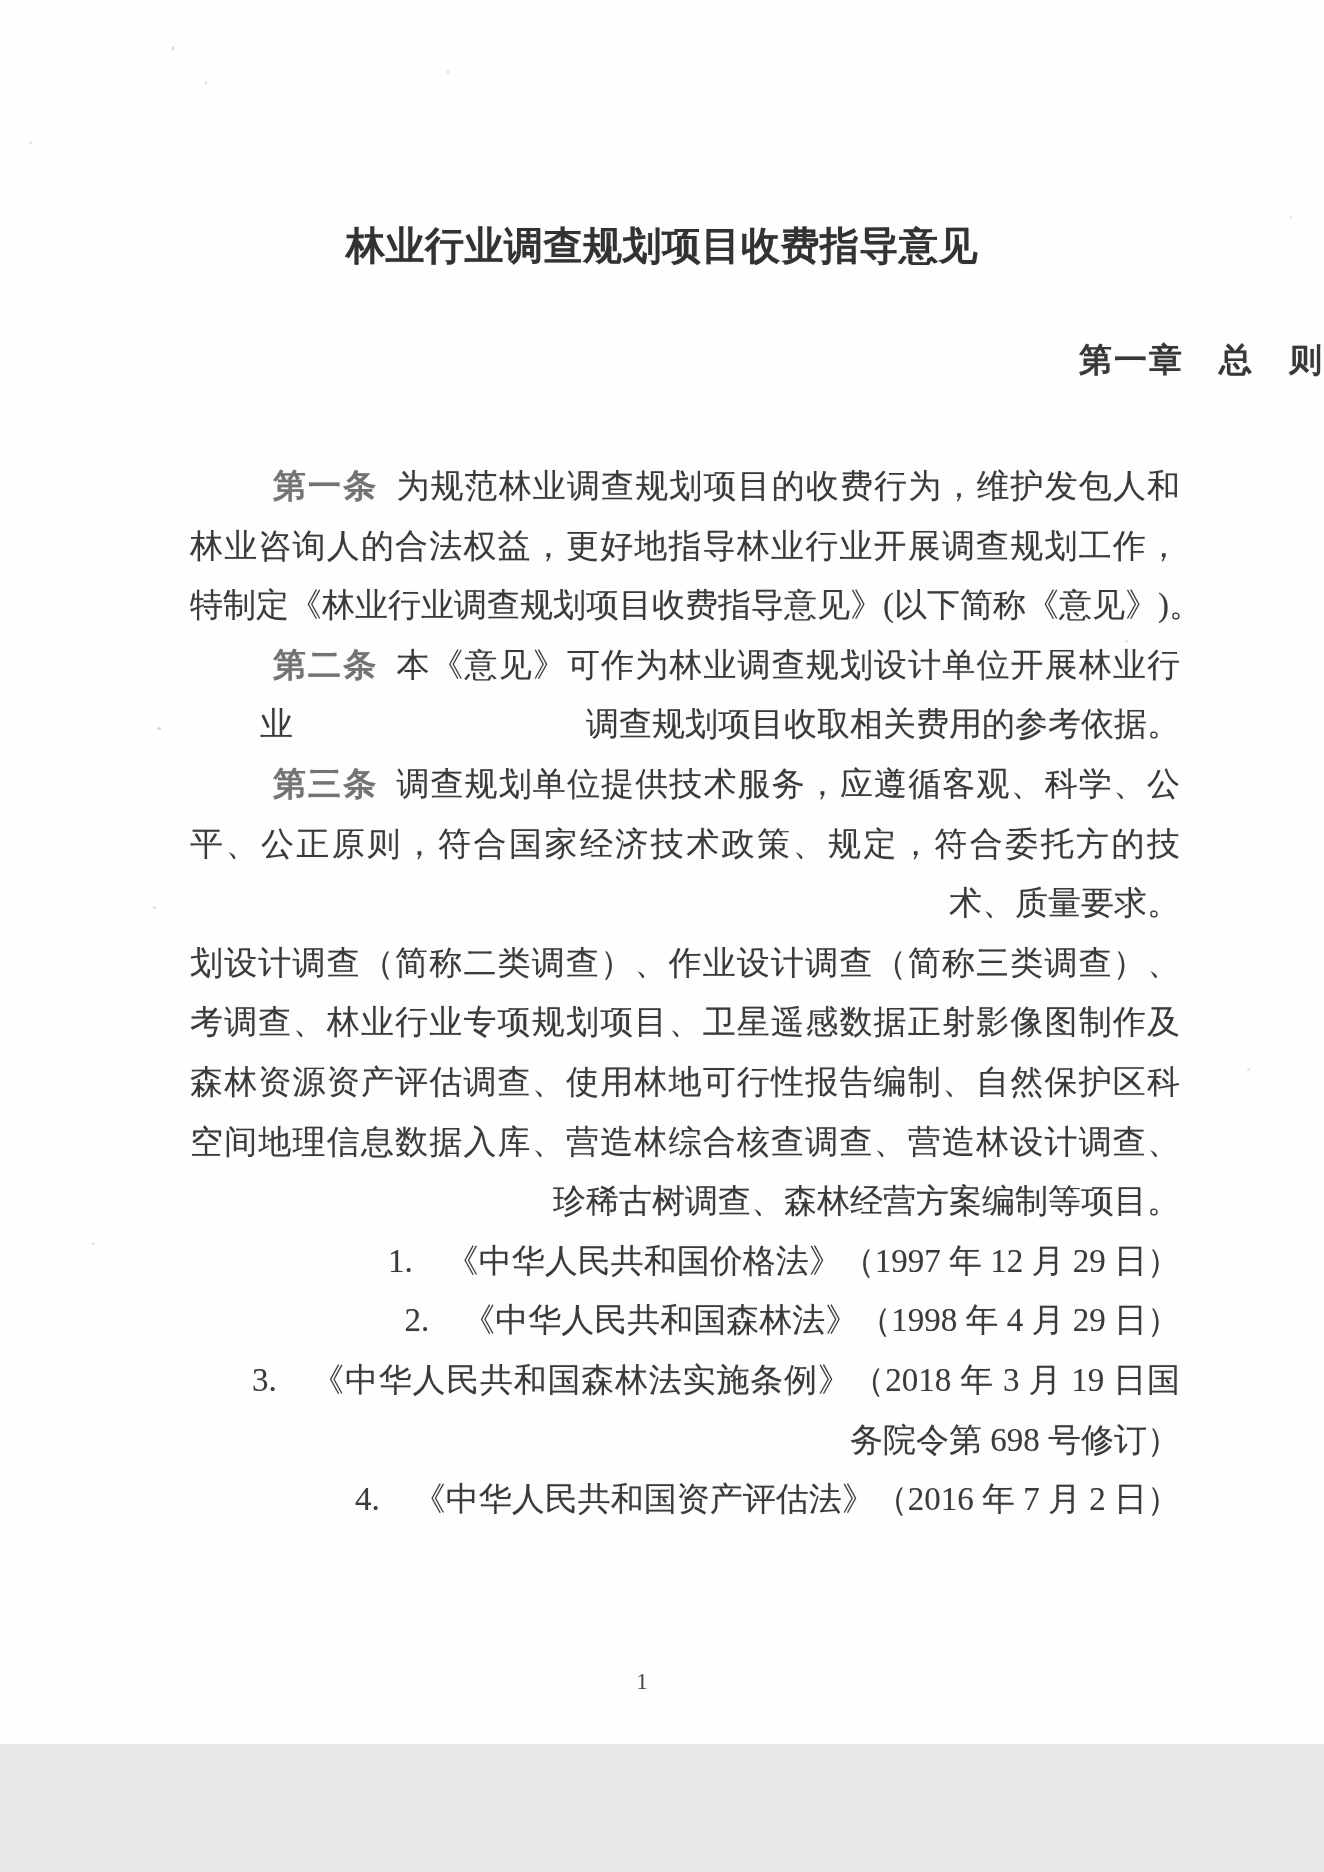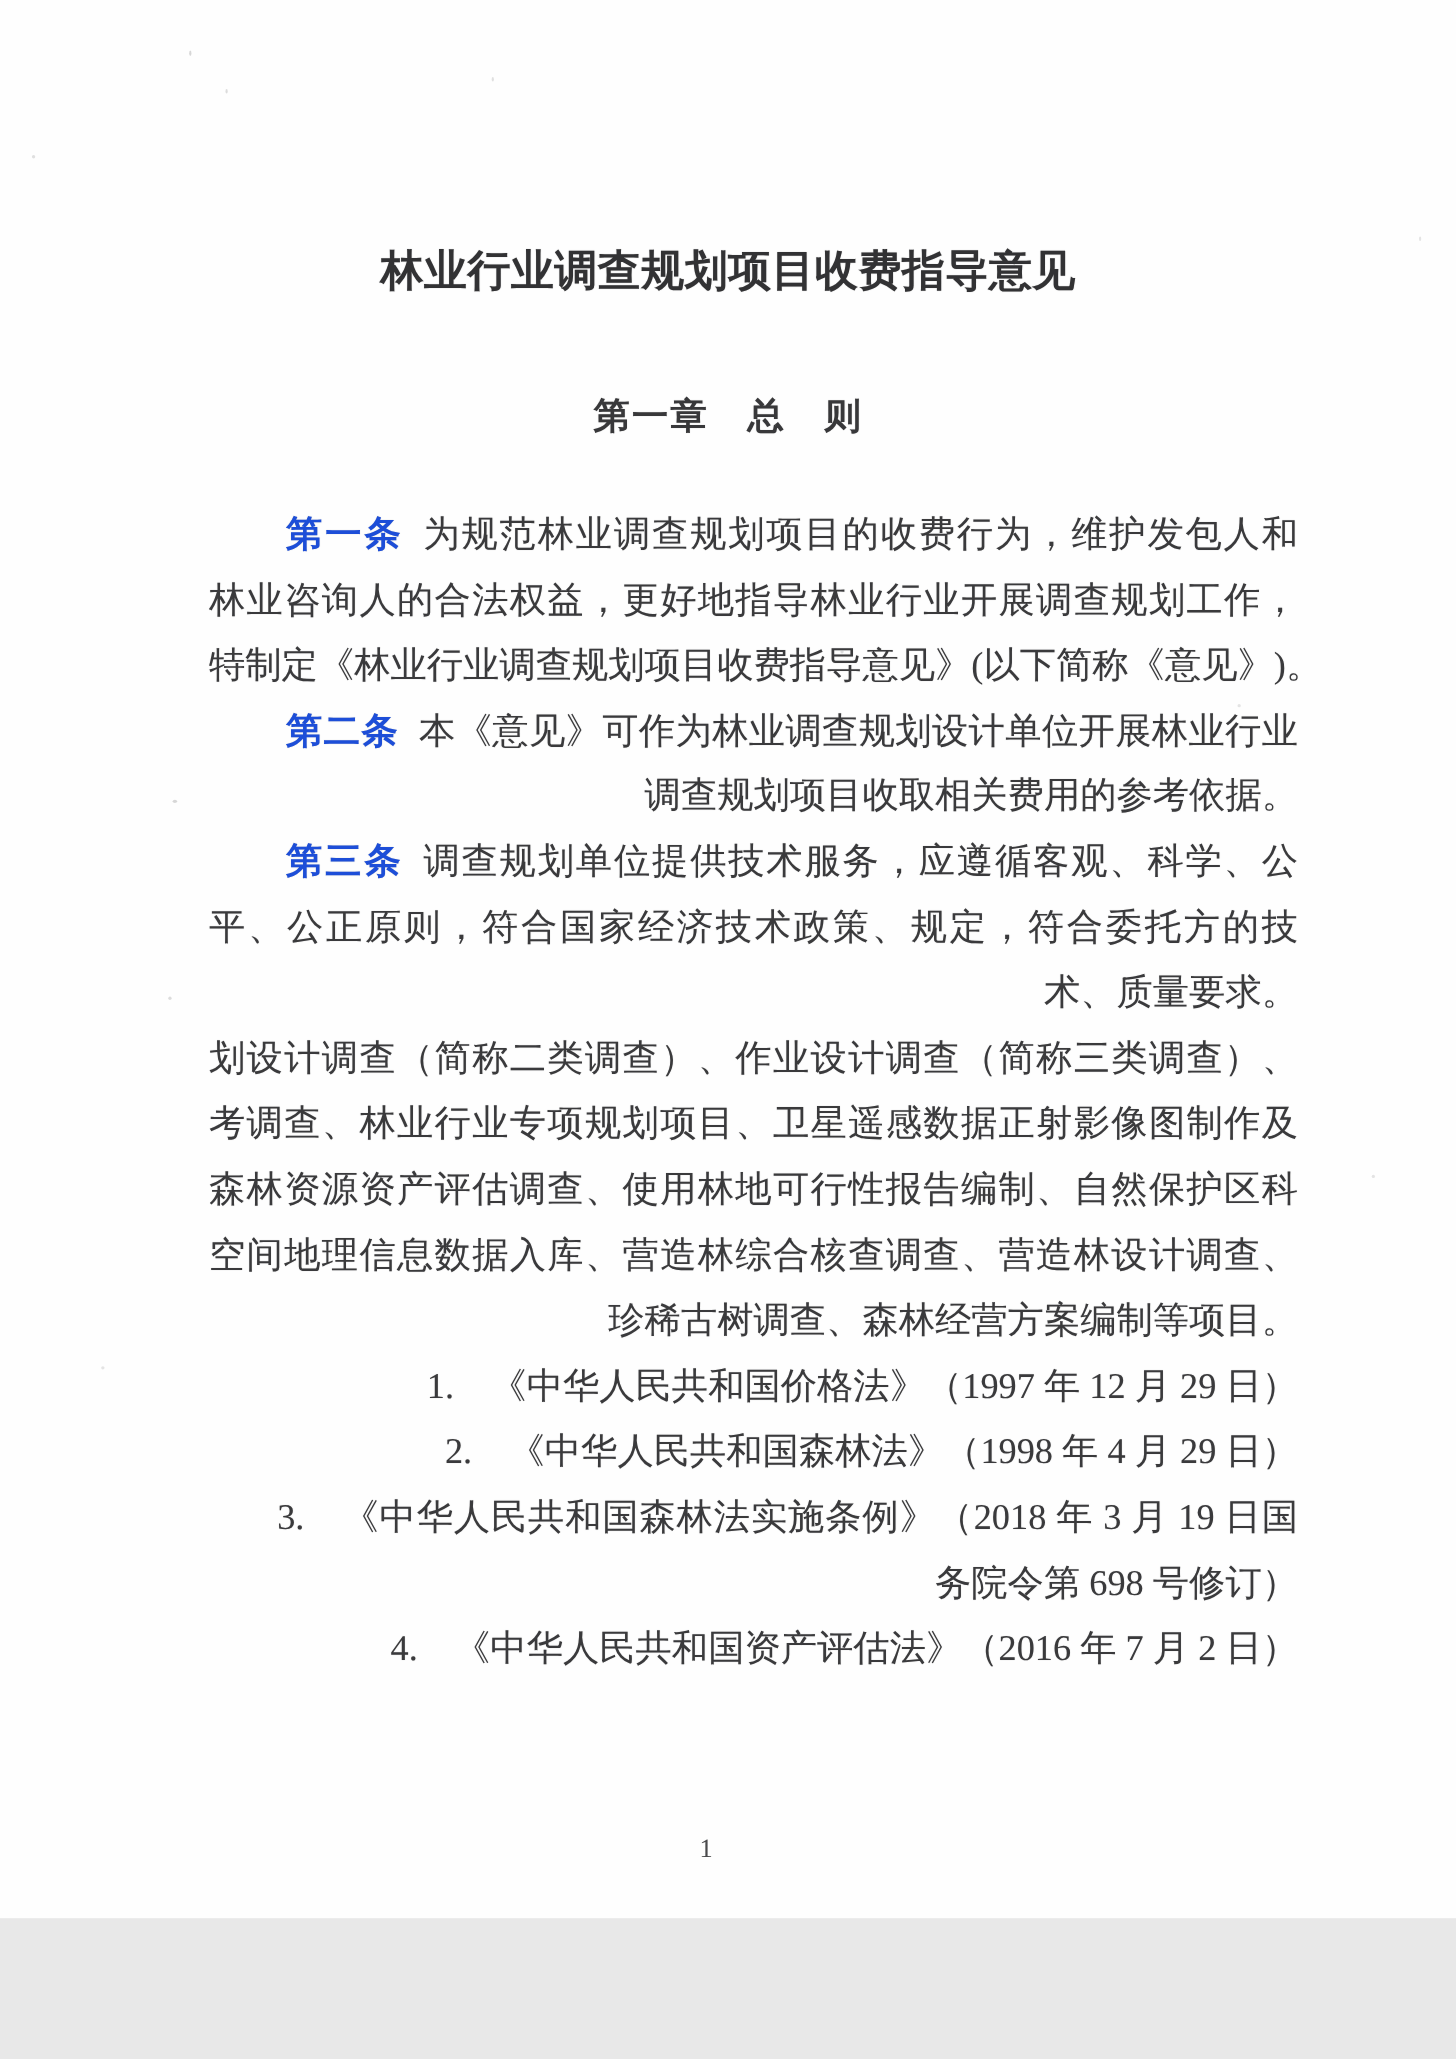--- a/index.html
+++ b/index.html
@@ -17,22 +17,22 @@
     left:0;top:219px;width:100%;
     text-align:center;
     font-size:39px;
     font-weight:700;
     color:#323234;
     letter-spacing:0.5px;
     text-shadow:0 0 1px rgba(50,50,50,.35);
   }
   .chapter-heading{
     position:absolute;
-    left:0;top:356px;width:100%;
-    text-align:center;
+    left:0;top:338px;width:100%;
+    text-align:right;
     font-size:33px;
     font-weight:700;
     color:#38383a;
     letter-spacing:2px;
     text-shadow:0 0 1px rgba(50,50,50,.3);
   }
   .body-text{
     position:absolute;
     left:190px;top:457px;
     width:990px;
@@ -48,23 +48,24 @@
   .line.fill{
     white-space:normal;
     text-align:justify;
     text-align-last:justify;
     text-justify:inter-character;
   }
   .line.para-indent{padding-left:70px;}
   .line.list-indent{padding-left:62px;}
   .article-label{
     font-weight:700;
-    color:#1d4ed8;
+    color:#737373;
     margin-right:18px;
     letter-spacing:1px;
+    margin-left:13px;
   }
   .page-number{
     position:absolute;
     left:636px;top:1668px;
     font-size:24px;
     color:#4a4a4c;
   }
   .speck{position:absolute;border-radius:50%;background:#a9a9a9;}
 </style>
 </head>

